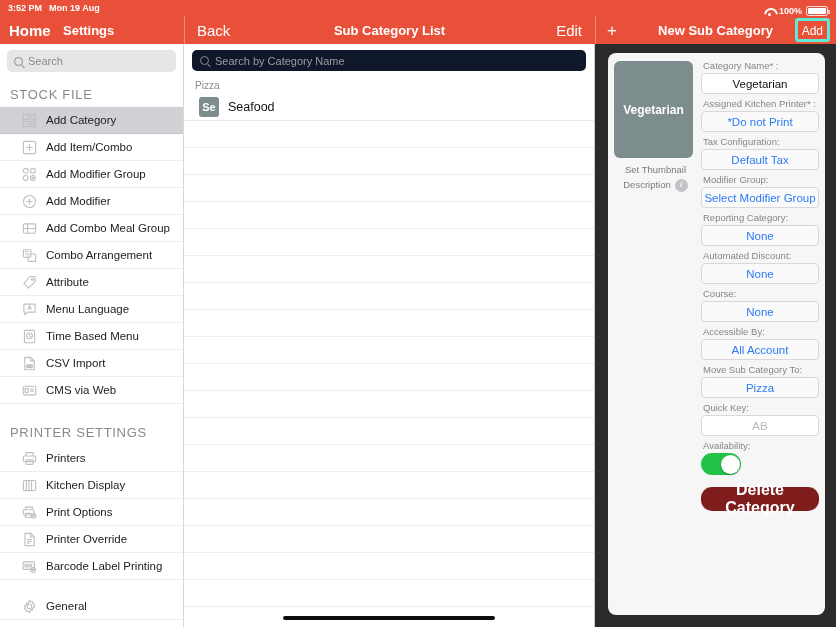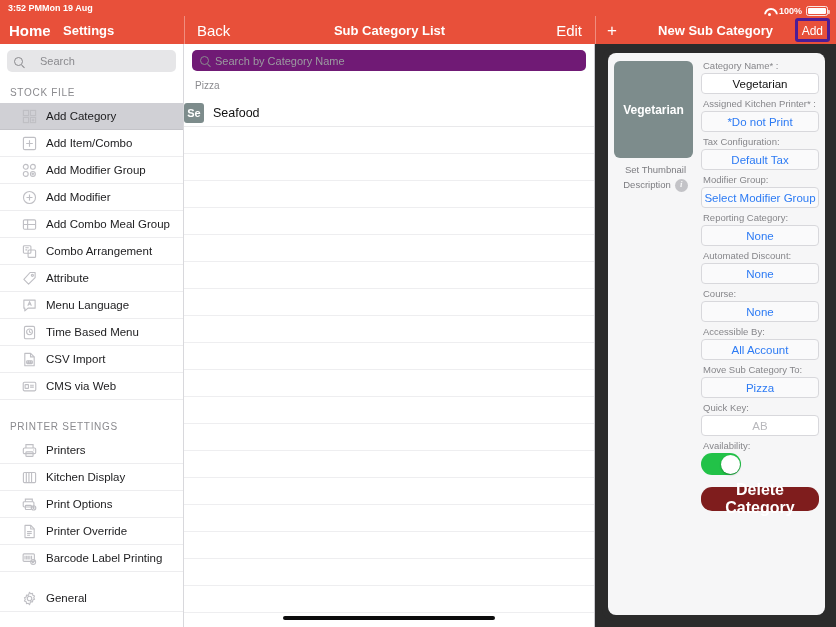--- a/index.html
+++ b/index.html
@@ -14,21 +14,21 @@
   
   .topbar {
     position: absolute; top: 0; left: 0; width: 836px; height: 44px;
     background: #E8503A; z-index: 5;
   }
   .statusbar {
     position: absolute; top: 0; left: 0; width: 836px; height: 16px;
     color: #fff; font-size: 9px; font-weight: bold;
     display: flex; align-items: center;
   }
-  .status-left { margin-left: 8px; display: flex; align-items: center; }
+  .status-left { margin-left: 8px; display: flex; align-items: center; gap: 7px; }
   .status-right {
     position: absolute; right: 8px; top: 0; height: 16px;
     display: flex; align-items: flex-end; gap: 4px;
   }
   .wifi-icon { display: inline-block; width: 11px; height: 9px; position: relative; }
   .wifi-icon::before {
     content: ""; position: absolute; left: 0; top: 1px;
     width: 10px; height: 10px;
     border: 2px solid #fff; border-radius: 50%;
     clip-path: polygon(0 0, 100% 0, 100% 45%, 50% 45%, 50% 45%, 0 45%);
@@ -75,62 +75,62 @@
   .sidebar {
     position: absolute; top: 44px; left: 0; width: 184px; height: 583px;
     background: #fff; border-right: 1px solid #d8d8dc;
     overflow: hidden;
   }
   .side-search-wrap { padding: 6px 7px 7px 7px; }
   .side-search {
     height: 22px; background: #E6E6E8; border-radius: 5px;
     display: flex; align-items: center; padding: 0 7px; gap: 5px;
   }
-  .side-search .ph { font-size: 11px; color: #8A8A8E; margin-left: 12px; }
+  .side-search .ph { font-size: 11px; color: #8A8A8E; }
   .mag {
     width: 9px; height: 9px; border: 1.2px solid #8A8A8E;
     border-radius: 50%; position: relative; flex: none;
   }
   .mag::after {
     content: ""; position: absolute; right: -3px; bottom: -2.5px;
     width: 4px; height: 1.2px; background: #8A8A8E;
     transform: rotate(45deg);
   }
   .sec-header {
-    font-size: 10px; letter-spacing: .7px; color: #8A8A8E;
+    font-size: 13px; letter-spacing: .7px; color: #8A8A8E;
     padding: 8px 0 5px 10px; text-transform: uppercase;
   }
   .side-item {
     height: 27px; display: flex; align-items: center; gap: 9px;
     padding-left: 22px; border-bottom: 1px solid #EDEDEF;
     font-size: 11.5px; color: #1c1c1e; cursor: pointer;
   }
   .side-item.sel { background: #D0D0D5; }
   .side-item.sel.nb { border-bottom-color: #c4c4c9; }
   .ico { width: 15px; height: 15px; flex: none; color: #BFBFC4; }
   .ico svg { display: block; width: 15px; height: 15px; }
   .sec-gap { height: 13px; }
 
   
   .midpanel {
     position: absolute; top: 44px; left: 184px; width: 411px; height: 583px;
     background: #fff; border-right: 1px solid #c9c9ce; overflow: hidden;
   }
   .mid-search-wrap { padding: 6px 8px 6px 8px; }
   .mid-search {
-    height: 21px; background: #701a75; border-radius: 5px;
+    height: 21px; background: #0f172a; border-radius: 5px;
     display: flex; align-items: center; padding: 0 8px; gap: 6px;
   }
   .mid-search .ph { font-size: 11px; color: #9B9BA0; }
   .group-label {
     font-size: 10px; color: #8A8A8E; padding: 3px 0 3px 11px;
   }
   .cat-row {
     height: 27px; display: flex; align-items: center; gap: 9px;
-    padding-left: 0; border-bottom: 1px solid #E9E9EB; margin-top: 6px;
+    padding-left: 15px; border-bottom: 1px solid #E9E9EB;
   }
   .cat-badge {
     width: 20px; height: 20px; background: #7D8C8C; color: #fff;
     border-radius: 3px; font-size: 11px; font-weight: bold;
     display: flex; align-items: center; justify-content: center; flex: none;
   }
   .cat-name { font-size: 12.5px; color: #111; }
   .empty-row { height: 27px; border-bottom: 1px solid #EEEEF0; }
 
   .home-ind {
@@ -195,21 +195,21 @@
     height: 24px; background: #7f1d1d; border-radius: 11px;
     color: #fff; font-size: 16px; font-weight: bold;
     display: flex; align-items: center; justify-content: center;
     margin-top: 12px; cursor: pointer; border: none; width: 100%;
     font-family: "Liberation Sans", sans-serif;
   }
 
   
   .add-hl {
     position: absolute; top: 18px; right: 6px;
-    border: 3px solid #4c1d95; border-radius: 3px;
+    border: 3px solid #5eead4; border-radius: 3px;
     padding: 1px 4px; line-height: 1;
   }
   .add-hl span { font-size: 12px; color: #fff; font-weight: normal; }
   .plus-ico {
     position: absolute; left: 12px; top: 50%; transform: translateY(-50%);
     color: #fff; font-size: 17px; font-weight: 300; line-height: 1;
     cursor: pointer;
   }
 </style>
 </head>

